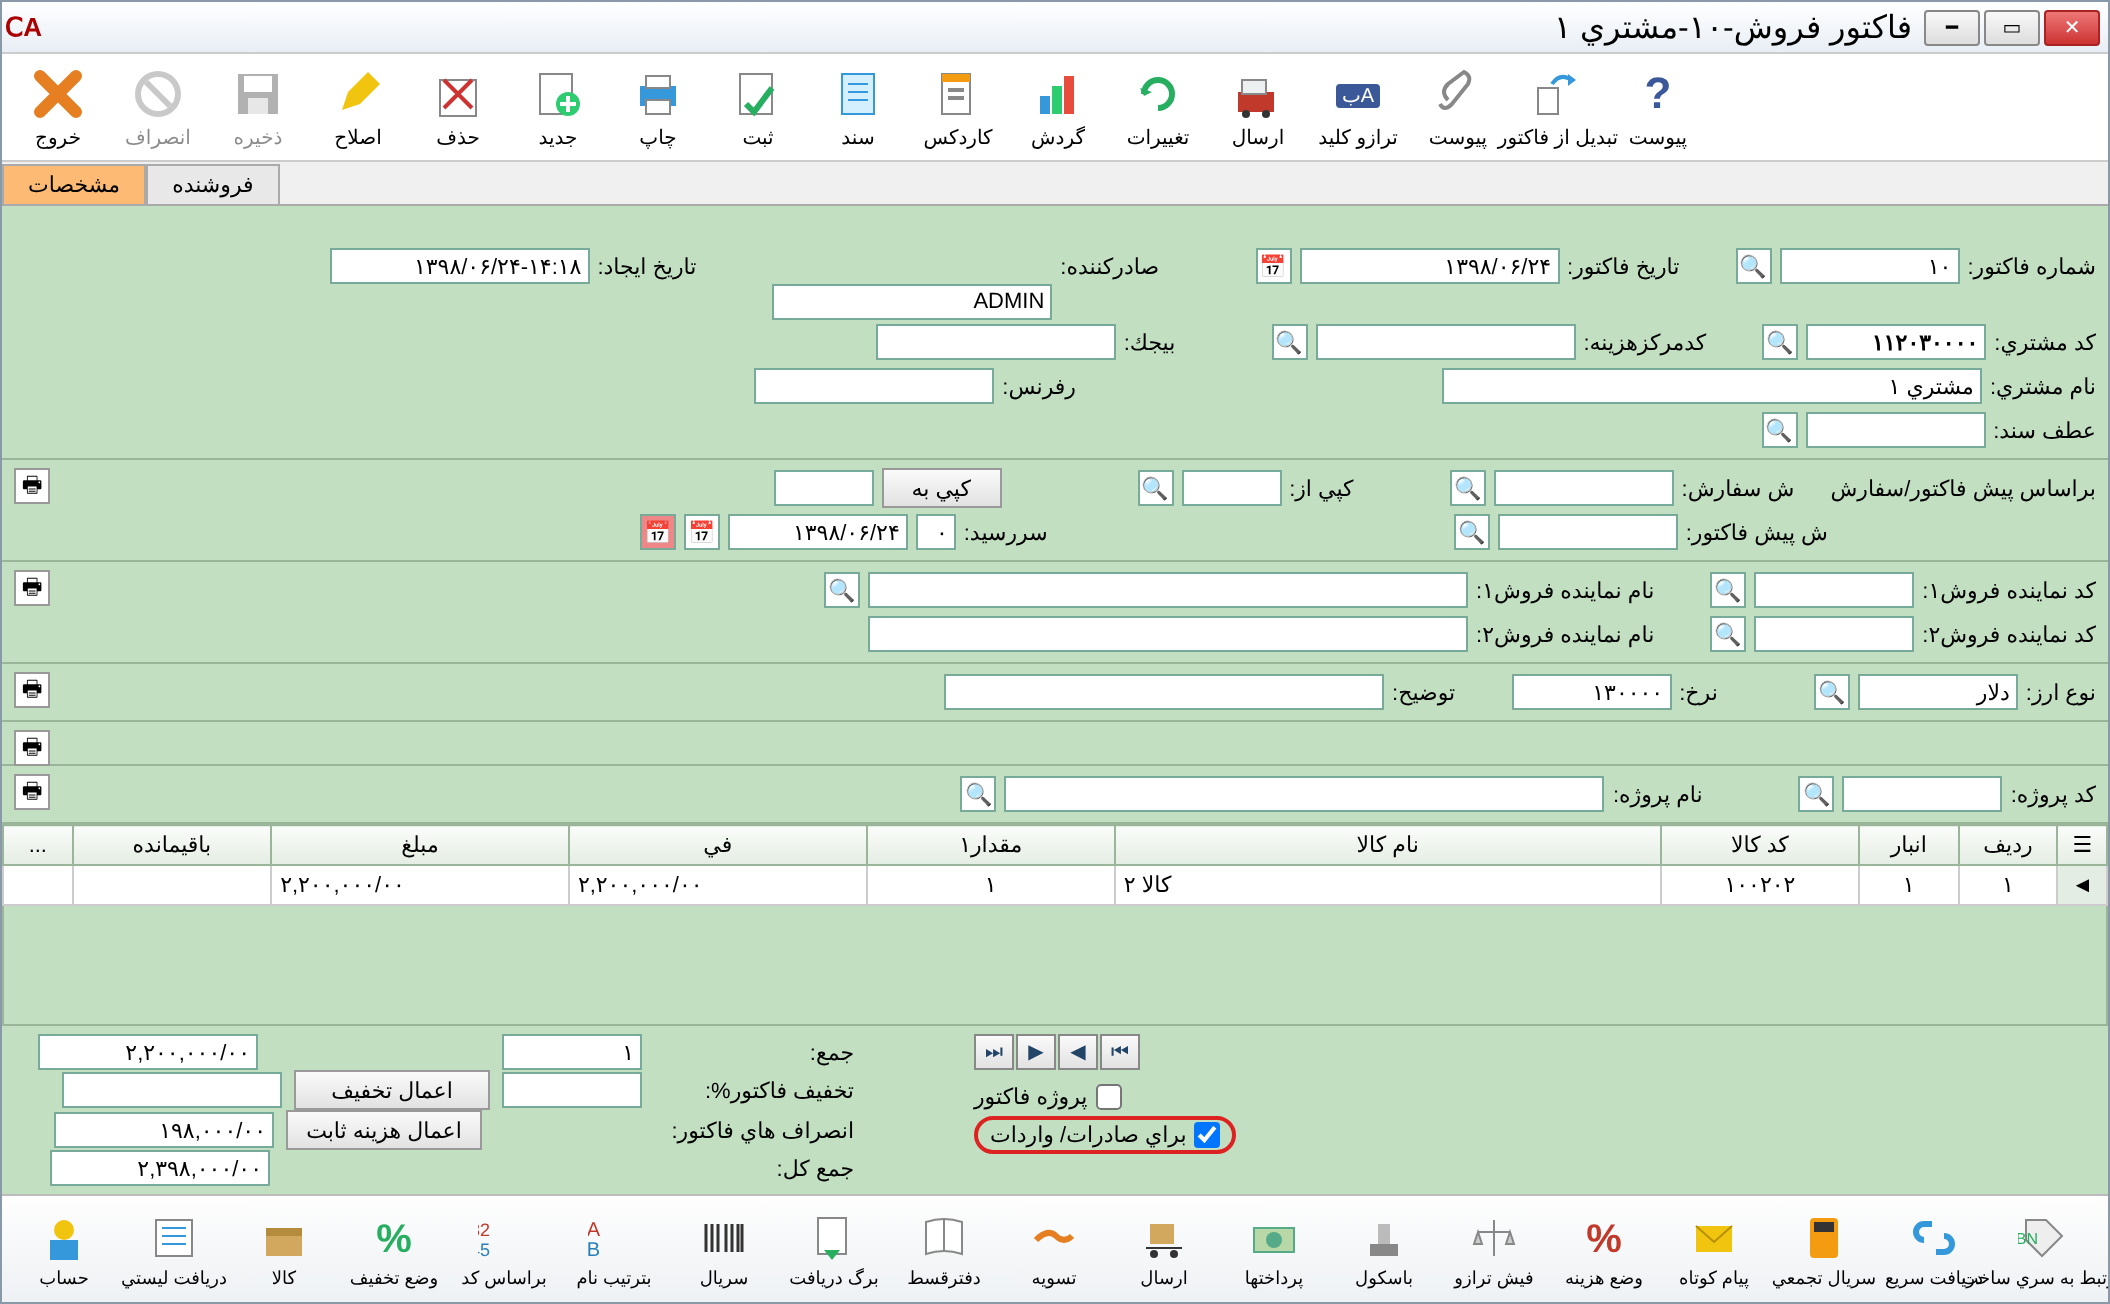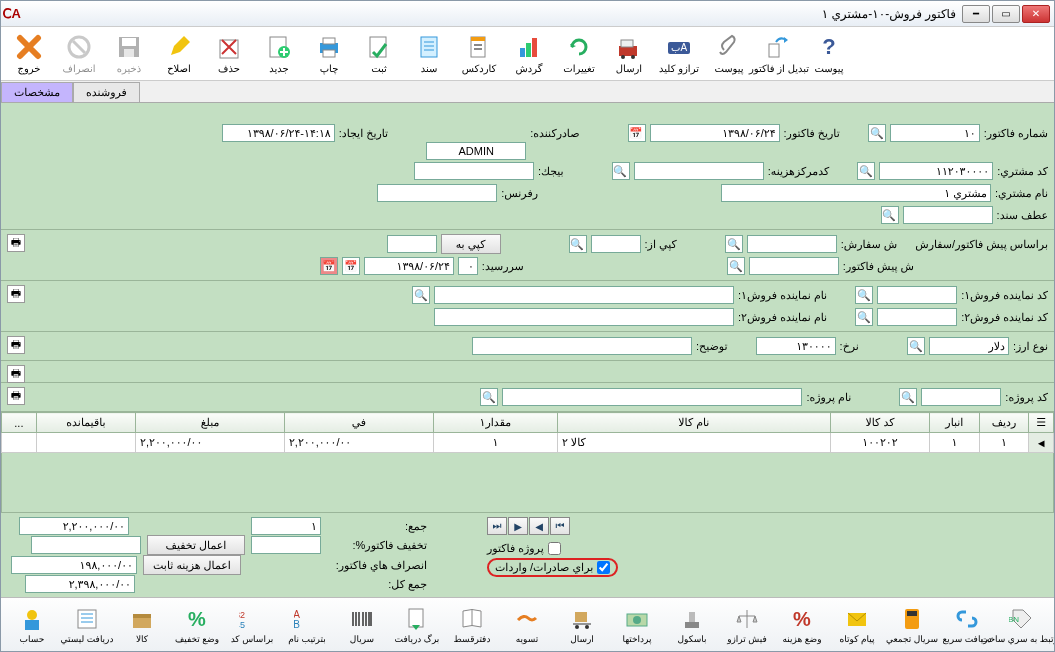--- a/index.html
+++ b/index.html
@@ -1,30 +1,30 @@
 <!DOCTYPE html>
 <html dir="rtl" lang="fa"><head>
 <meta charset="utf-8">
 <style>
 * { box-sizing: border-box; margin: 0; padding: 0; }
 body { font-family: Tahoma, sans-serif; font-size: 11px; background: #fff; direction: rtl; }
 .window { width: 1055px; height: 652px; border: 1px solid #8a99a8; background: #fff; position: relative; display: flex; flex-direction: column; }
 .titlebar { height: 26px; background: linear-gradient(#fff, #e8eef5); display: flex; align-items: center; padding: 0 4px; border-bottom: 1px solid #ccc; }
 .titlebar .logo { width: 16px; height: 16px; color: #a00; font-weight: bold; font-size: 13px; margin-right: 4px; padding-left: 10px; }
-.titlebar .title { flex: 1; text-align: right; padding-right: 6px; font-size: 12px; }
+.titlebar .title { flex: 1; text-align: right; padding-right: 6px; font-size: 16px; }
 .wbtns { display: flex; gap: 2px; }
 .wbtn { width: 28px; height: 18px; border: 1px solid #888; background: linear-gradient(#f8f8f8,#ddd); display: flex; align-items: center; justify-content: center; font-size: 10px; cursor: pointer; border-radius: 2px; }
 .wbtn.close { background: linear-gradient(#e77,#c33); color: #fff; border-color: #a22; }
 .toolbar { height: 54px; background: #fff; display: flex; flex-direction: row-reverse; gap: 2px; padding: 2px 4px; border-bottom: 1px solid #ccc; }
 .tbtn { width: 48px; display: flex; flex-direction: column; align-items: center; justify-content: center; gap: 2px; cursor: pointer; padding: 2px; border-radius: 3px; }
 .tbtn .ic { width: 28px; height: 28px; display: flex; align-items: center; justify-content: center; }
 .tbtn .lbl { font-size: 10px; }
 .tbtn.dis { opacity: .45; }
 .tabs { height: 22px; background: #f0f0f0; display: flex; flex-direction: row-reverse; border-bottom: 1px solid #aaa; }
-.tab { padding: 3px 12px; border: 1px solid #aaa; border-bottom: none; background: #c4b5fd; margin-top: 1px; font-size: 11px; cursor: pointer; }
+.tab { padding: 3px 12px; border: 1px solid #aaa; border-bottom: none; background: #fdba74; margin-top: 1px; font-size: 11px; cursor: pointer; }
 .tab.inactive { background: #e8e8e8; }
 .form-area { flex: 1; background: #c3dfc2; overflow: auto; position: relative; }
 .sect { border-bottom: 1px solid #9ab599; padding: 3px 6px; position: relative; }
 .row { display: flex; flex-direction: row; align-items: center; gap: 4px; min-height: 22px; flex-wrap: wrap; }
 .lbl { font-size: 11px; white-space: nowrap; }
 .fld { background: #fff; border: 1px solid #7a9; height: 18px; padding: 1px 3px; font-size: 11px; direction: ltr; text-align: right; }
 .fld.rtl { direction: rtl; text-align: right; }
 .sq { width: 18px; height: 18px; background: #fff; border: 1px solid #7a9; display: flex; align-items: center; justify-content: center; cursor: pointer; font-size: 11px; }
 .printbtn { position: absolute; left: 6px; top: 4px; width: 18px; height: 18px; background: #fff; border: 1px solid #999; cursor: pointer; display: flex; align-items: center; justify-content: center; }
 .grid { margin: 0; }
@@ -239,28 +239,28 @@
       <div class="row">
         <span class="lbl">شماره فاکتور:</span>
         <input class="fld" style="width: 90px;" value="۱۰">
         <div class="sq">🔍</div>
         <span style="width:20px"></span>
         <span class="lbl">تاريخ فاکتور:</span>
         <input class="fld" style="width: 130px;" value="۱۳۹۸/۰۶/۲۴">
         <div class="sq">📅</div>
         <span style="width:40px"></span>
         <span class="lbl">صادرکننده:</span>
-        <input class="fld" style="width: 100px; text-align: center; margin-top: 36px;" value="ADMIN">
+        <input class="fld" style="width: 140px; text-align: right; margin-top: 36px;" value="ADMIN">
         <span style="width:30px"></span>
         <span class="lbl">تاريخ ايجاد:</span>
-        <input class="fld" style="width: 113px;" readonly="" value="۱۳۹۸/۰۶/۲۴-۱۴:۱۸">
+        <input class="fld" style="width: 130px;" readonly="" value="۱۳۹۸/۰۶/۲۴-۱۴:۱۸">
       </div>
       <div class="row">
         <span class="lbl">کد مشتري:</span>
-        <input class="fld" style="width: 114px;" value="۱۱۲۰۳۰۰۰۰">
+        <input class="fld" style="width: 90px; font-weight: bold;" value="۱۱۲۰۳۰۰۰۰">
         <div class="sq">🔍</div>
         <span style="width:20px"></span>
         <span class="lbl">کدمرکزهزينه:</span>
         <input class="fld" style="width: 130px;">
         <div class="sq">🔍</div>
         <span style="width:40px"></span>
         <span class="lbl">بيجك:</span>
         <input class="fld" style="width: 120px;">
       </div>
       <div class="row">
@@ -423,21 +423,21 @@
         <div class="trow">
           <span class="lbl" style="width:100px">تخفيف فاکتور%:</span>
           <input class="fld" style="width: 70px;">
           <button class="btn">اعمال تخفيف</button>
           <input class="fld" style="width: 110px;">
         </div>
         <div class="trow">
           <span class="lbl" style="width:100px">انصراف هاي فاکتور:</span>
           <span style="width:74px"></span>
           <button class="btn">اعمال هزينه ثابت</button>
-          <input class="fld" style="width: 126px;" readonly="" value="۱۹۸,۰۰۰/۰۰">
+          <input class="fld" style="width: 110px;" readonly="" value="۱۹۸,۰۰۰/۰۰">
         </div>
         <div class="trow">
           <span class="lbl" style="width:100px">جمع کل:</span>
           <span style="width:180px"></span>
           <input class="fld" style="width: 110px;" readonly="" value="۲,۳۹۸,۰۰۰/۰۰">
         </div>
       </div>
     </div>
 
   </div>

